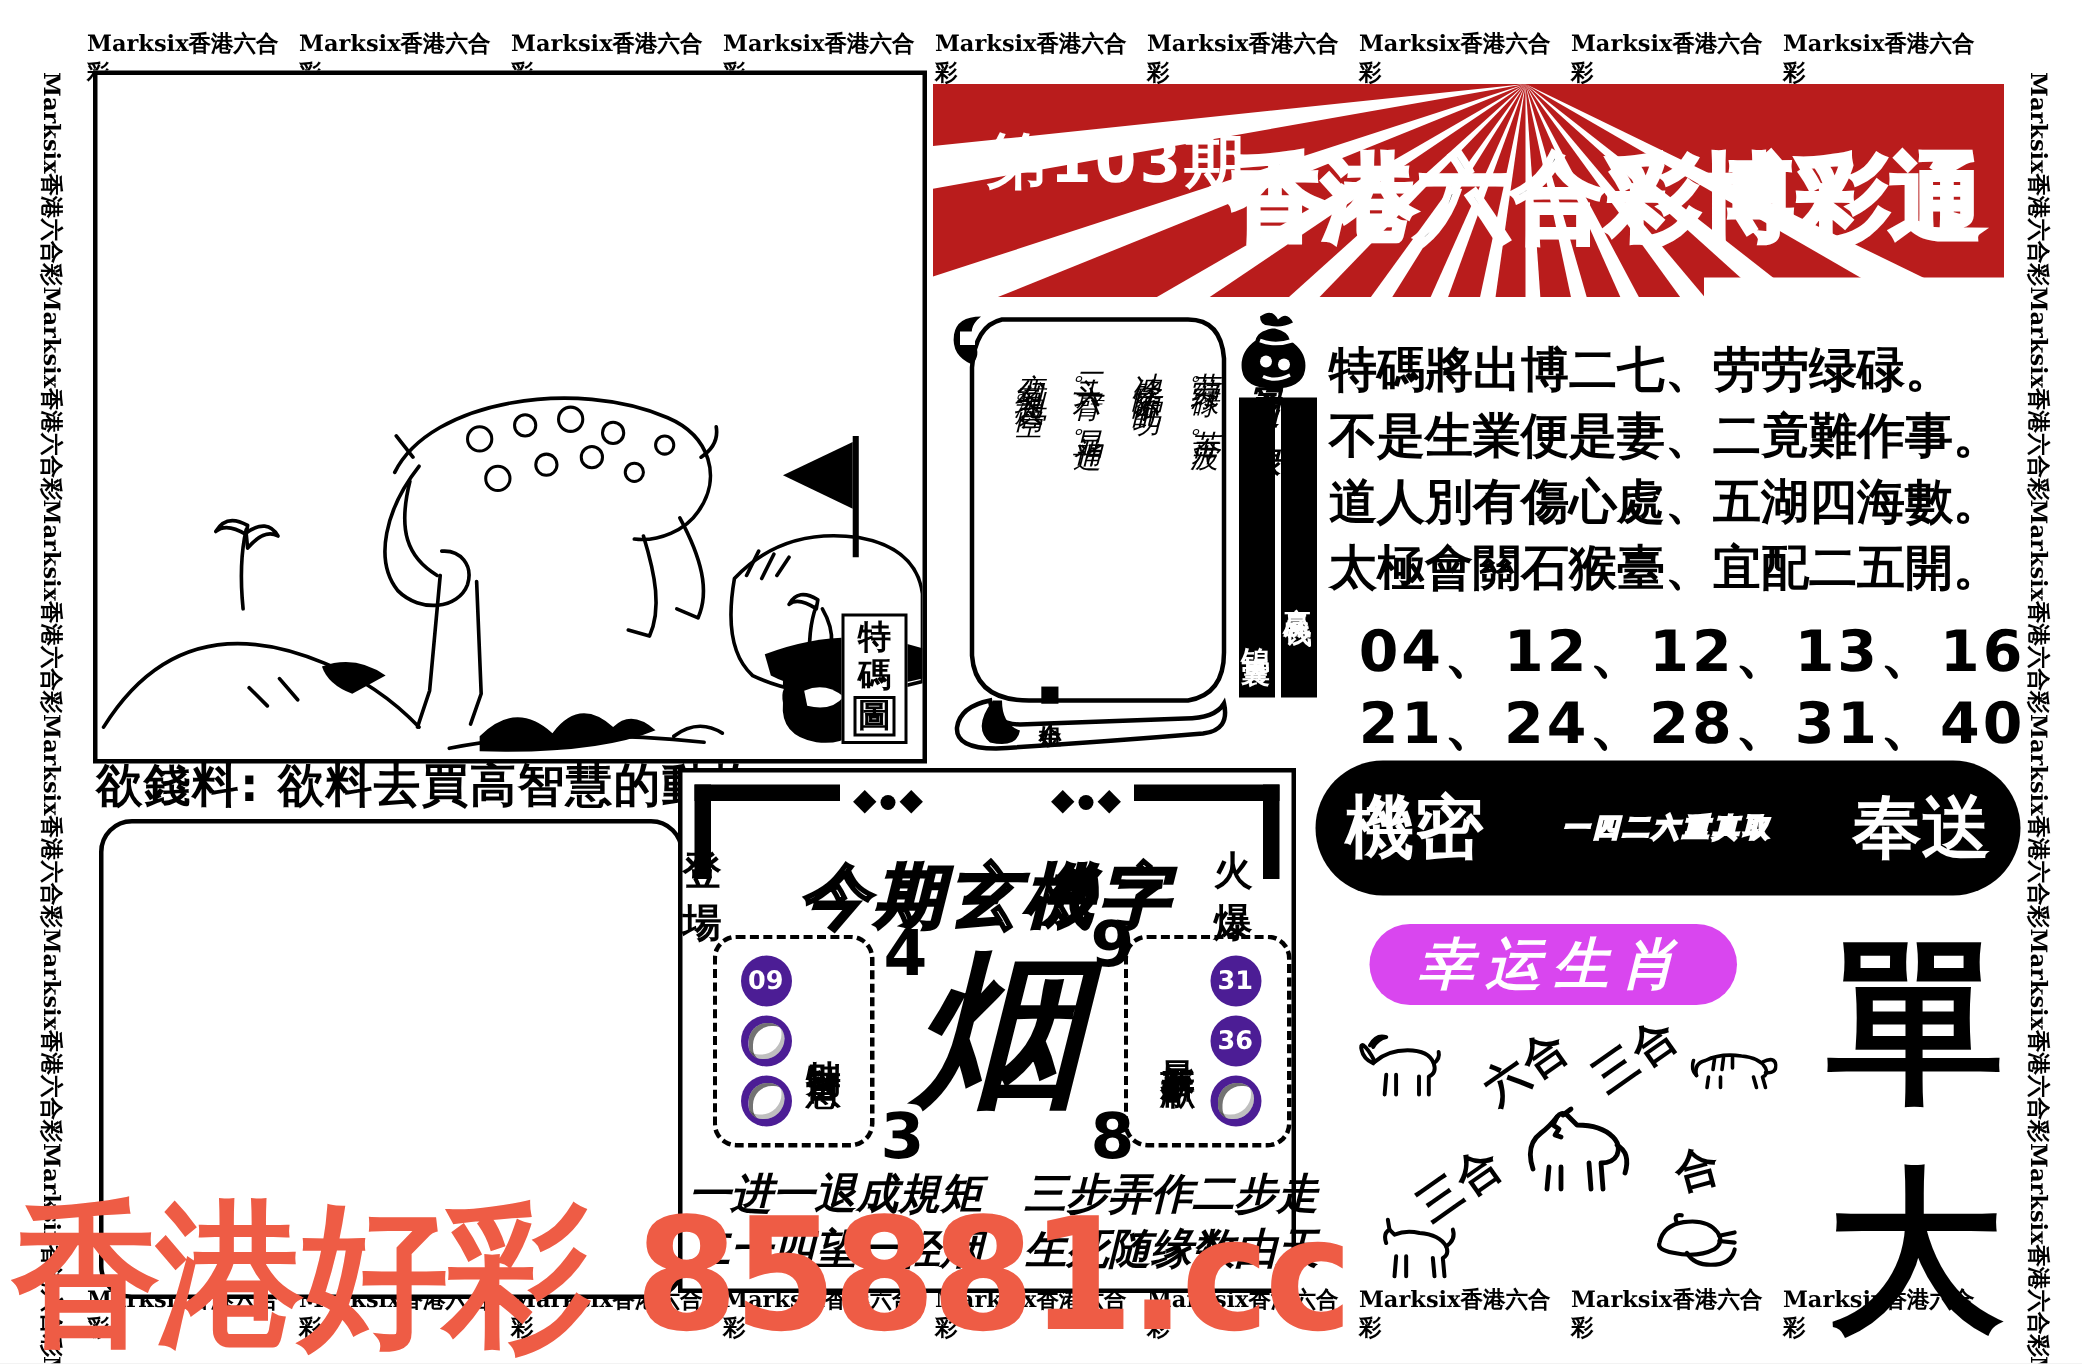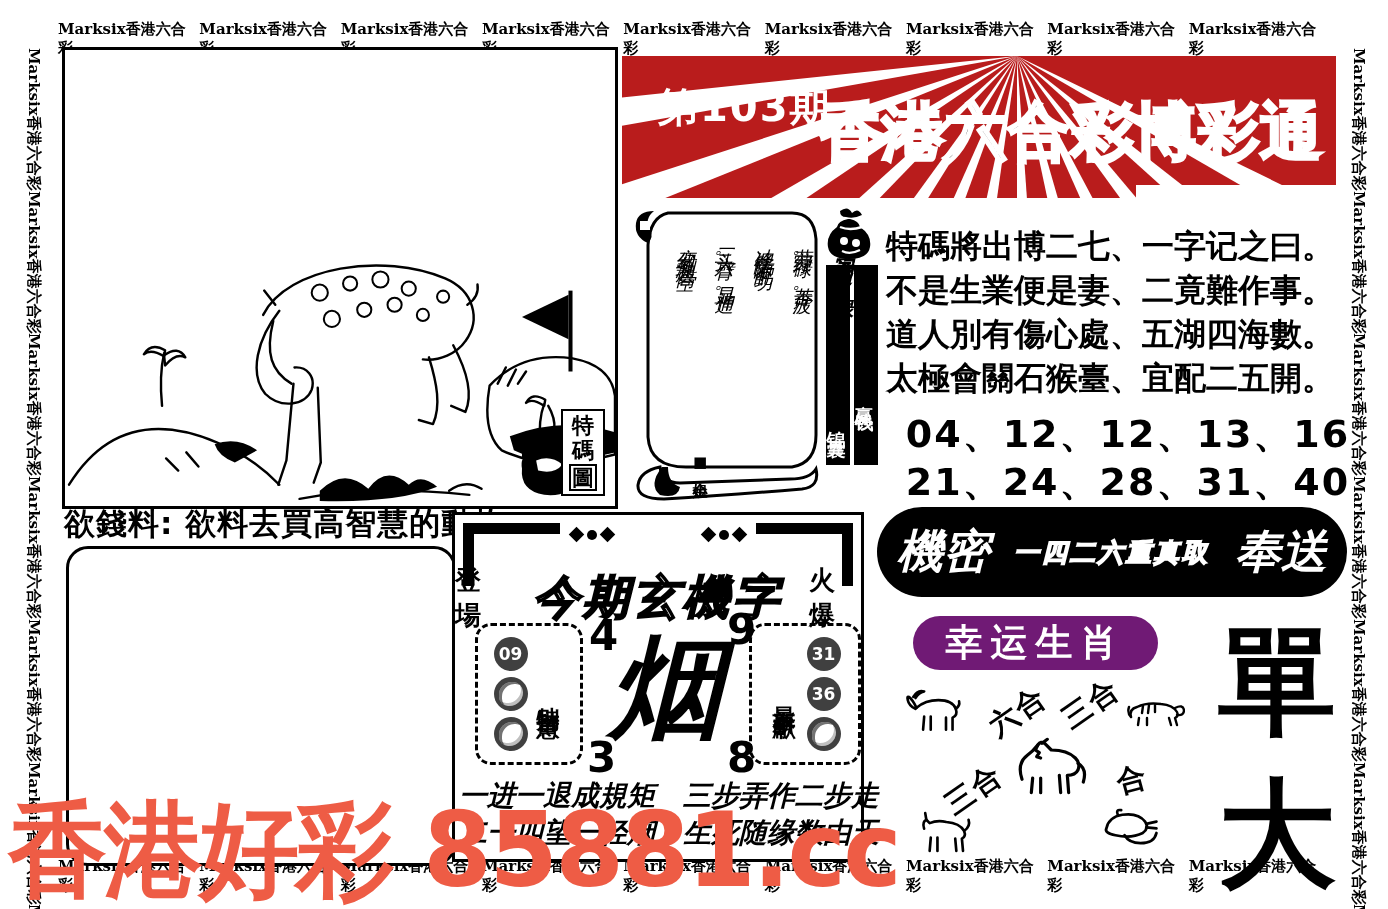--- a/index.html
+++ b/index.html
@@ -45,27 +45,27 @@
   
   .poem{position:absolute;left:886px;top:210px;width:484px;}
   .poemtitle{font-family:"DejaVu Serif",serif;font-size:46px;font-weight:900;text-align:center;letter-spacing:58px;
              padding-left:40px;white-space:nowrap;}
   .poemlines{margin-top:14px;font-family:"DejaVu Serif",serif;font-size:32px;font-weight:700;line-height:44px;
              white-space:nowrap;letter-spacing:0px;}
   .poemnums{margin-top:10px;text-align:center;font-size:38px;font-weight:900;line-height:48px;letter-spacing:2px;}
   
   .secret{position:absolute;left:877px;top:507px;width:470px;height:90px;background:#000;border-radius:45px;
           display:flex;align-items:center;padding:0 20px;box-sizing:border-box;color:#fff;}
-  .secret .tag{font-family:"DejaVu Serif",serif;font-size:46px;font-weight:900;font-style:italic;white-space:nowrap;}
+  .secret .tag{font-family:"DejaVu Serif",serif;font-size:46px;font-weight:900;white-space:nowrap;}
   .secret .mid{flex:1;text-align:center;font-family:"DejaVu Serif",serif;font-style:italic;font-weight:700;
-               font-size:25px;line-height:33px;color:#000;-webkit-text-stroke:1.6px #fff;letter-spacing:3px;white-space:nowrap;}
-  
-  .lucky{position:absolute;left:913px;top:616px;width:245px;height:54px;background:#701a75;border-radius:27px;
+               font-size:17px;line-height:33px;color:#000;-webkit-text-stroke:1.6px #fff;letter-spacing:3px;white-space:nowrap;}
+  
+  .lucky{position:absolute;left:913px;top:616px;width:245px;height:54px;background:#d946ef;border-radius:27px;
          color:#fff;display:flex;align-items:center;justify-content:center;font-size:37px;font-weight:900;
-         letter-spacing:8px;font-family:"DejaVu Serif",serif;}
+         font-style:italic;letter-spacing:8px;font-family:"DejaVu Serif",serif;}
   
   .zodiac{position:absolute;left:885px;top:672px;width:310px;height:198px;}
   .zlabel{position:absolute;font-size:29px;font-weight:900;transform:rotate(-35deg);letter-spacing:2px;
           font-family:"DejaVu Sans",sans-serif;}
   .zanimal{position:absolute;}
   .zanimal svg{stroke:#000;fill:none;stroke-width:2.4;stroke-linecap:round;stroke-linejoin:round;}
   
   .bigchars{position:absolute;left:1202px;top:612px;width:150px;text-align:center;font-weight:900;
             font-size:118px;line-height:1.18;font-family:"DejaVu Sans",sans-serif;}
   .bigchars div{margin-bottom:14px;}
@@ -82,21 +82,21 @@
   .orn i.rnd{border-radius:50%;transform:none;width:10px;height:10px;}
   .orn-l{left:116px}.orn-r{right:116px}
   .mhead{position:absolute;left:0;right:0;top:48px;display:flex;align-items:center;justify-content:center;gap:26px;}
   .mtag{font-size:26px;font-weight:900;letter-spacing:2px;}
   .mtitle{font-family:"DejaVu Serif",serif;font-size:46px;font-weight:900;font-style:italic;color:#fff;
           -webkit-text-stroke:2px #000;letter-spacing:4px;white-space:nowrap;}
   .dashbox{position:absolute;top:108px;width:108px;height:142px;border:3px dashed #000;border-radius:16px;
            display:flex;align-items:center;justify-content:center;gap:6px;box-sizing:border-box;}
   .dash-left{left:20px}.dash-right{left:294px;width:112px;}
   .circcol{display:flex;flex-direction:column;gap:6px;}
-  .circ{width:34px;height:34px;border-radius:50%;background:#404040;color:#fff;display:flex;align-items:center;
+  .circ{width:34px;height:34px;border-radius:50%;background:#4c1d95;color:#fff;display:flex;align-items:center;
         justify-content:center;font-size:17px;font-weight:800;position:relative;}
   .circ.smudge::after{content:"";position:absolute;inset:5px;background:#fff;border-radius:55% 45% 60% 40%;
         box-shadow:inset 3px 2px 0 rgba(0,0,0,.55), inset -2px -3px 0 rgba(0,0,0,.25);}
   .vlabel{writing-mode:vertical-rl;text-orientation:upright;font-size:23px;font-weight:900;letter-spacing:3px;}
   .cornum{position:absolute;font-size:42px;font-weight:700;font-family:"DejaVu Sans",sans-serif;}
   .n4{left:134px;top:96px}.n3{left:132px;top:218px}.n9{left:272px;top:90px}.n8{left:272px;top:218px}
   .centerchar{position:absolute;left:148px;top:110px;width:126px;text-align:center;font-size:112px;font-weight:900;
               font-family:"DejaVu Serif",serif;font-style:italic;line-height:1.1;}
   .verses{position:absolute;left:4px;right:4px;bottom:8px;text-align:center;font-family:"DejaVu Serif",serif;
           font-style:italic;font-weight:700;font-size:28px;line-height:37px;white-space:nowrap;}
@@ -254,21 +254,21 @@
       <path d="M24 48 Q32 52 42 47" stroke="#fff" stroke-width="2.2" fill="none"></path>
     </svg>
     <div class="vbars">
       <div class="vbar jin">锦囊</div>
       <div class="vbar win">赢钱</div>
     </div>
   </div>
 
   <div class="poem">
     <div class="poemlines">
-      <div>特碼將出博二七、一字记之曰。</div>
+      <div>特碼將出博二七、劳劳绿碌。</div>
       <div>不是生業便是妻、二竟難作事。</div>
       <div>道人別有傷心處、五湖四海數。</div>
       <div>太極會關石猴臺、宜配二五開。</div>
     </div>
     <div class="poemnums">
       <div>04、12、12、13、16</div>
       <div>21、24、28、31、40</div>
     </div>
   </div>
 

